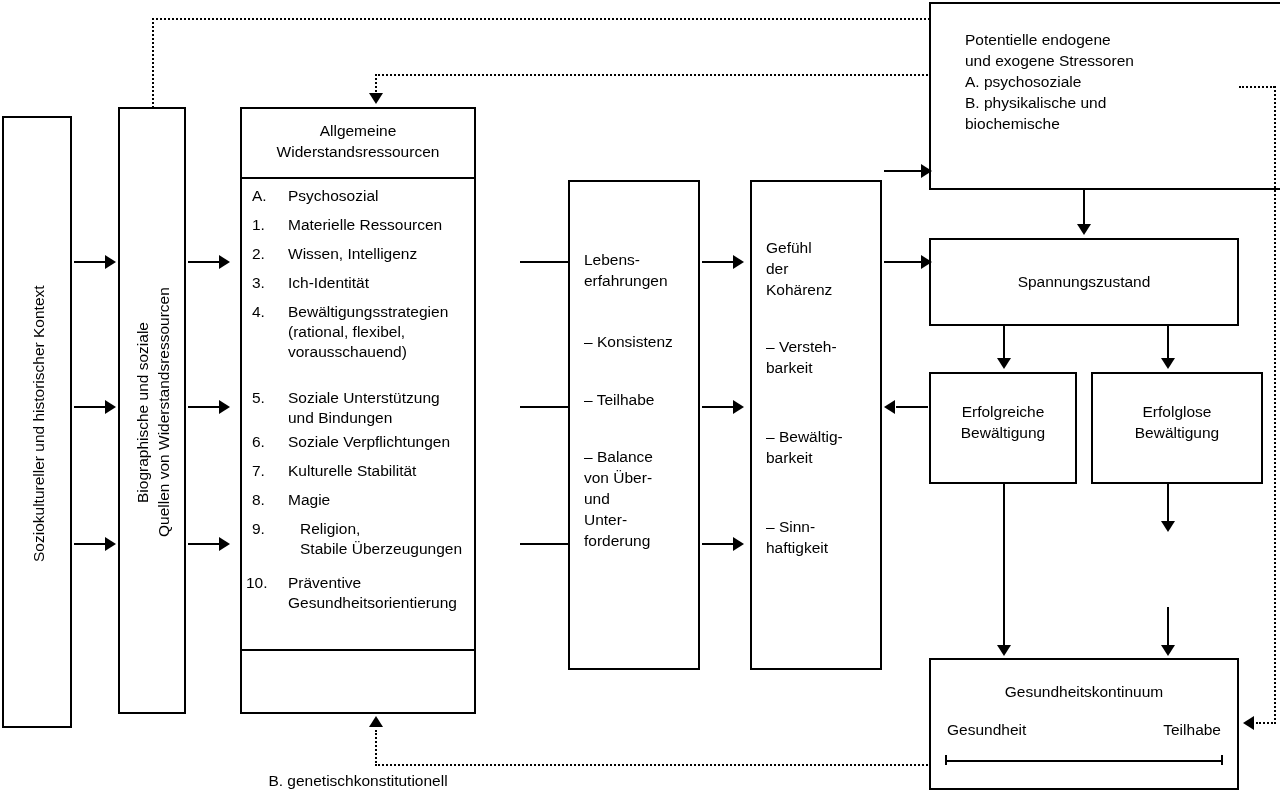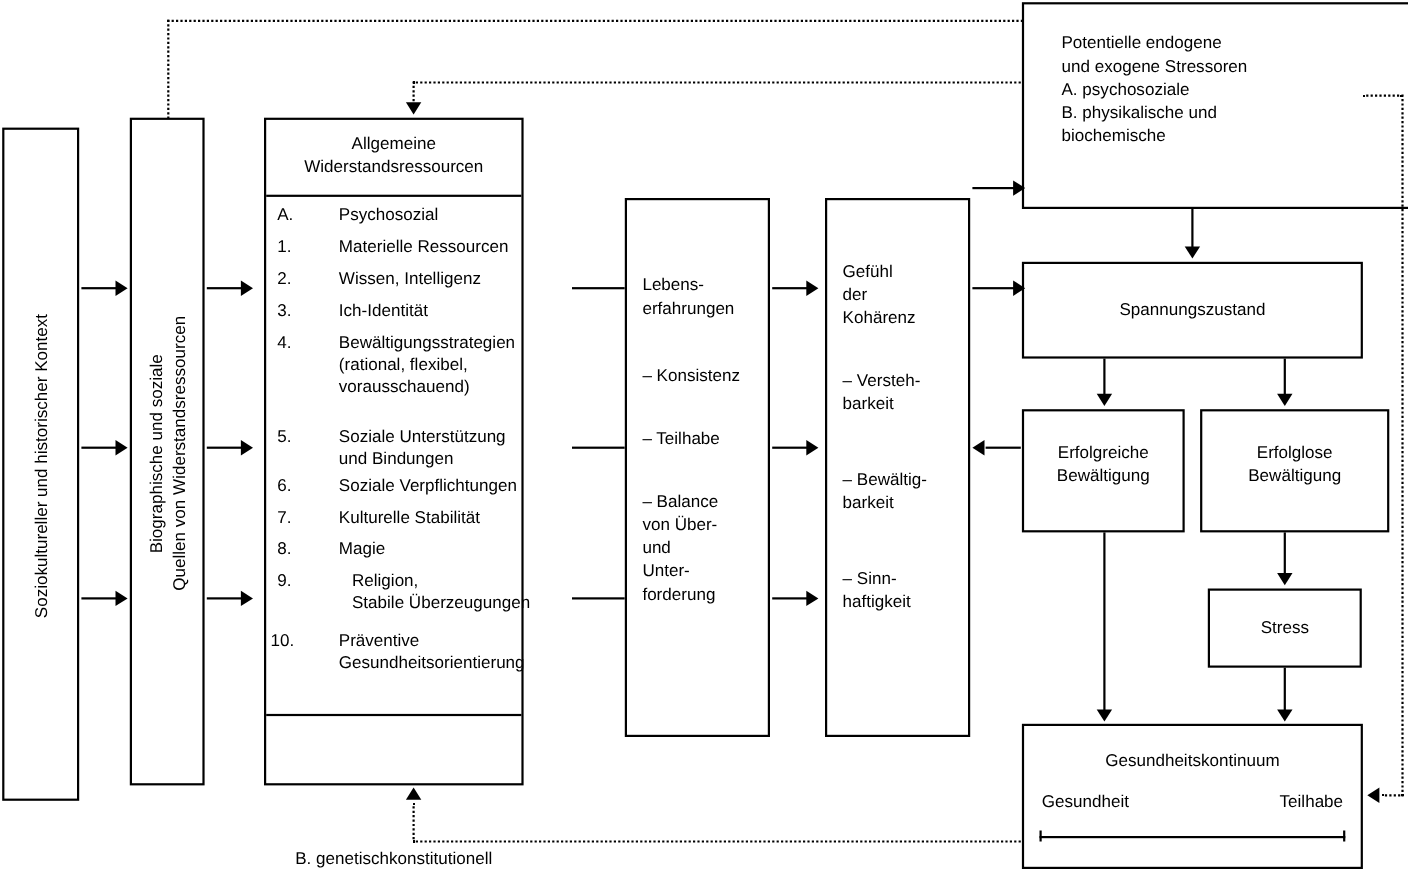--- a/index.html
+++ b/index.html
@@ -74,21 +74,20 @@
     width: 0; height: 0;
     border-left: 7px solid transparent;
     border-right: 7px solid transparent;
     border-top: 11px solid #000;
   }
   .list-row {
     position: absolute;
     font-size: 15.5px;
     line-height: 1.3;
     white-space: pre-line;
-    margin-left: 20px;
   }
   .list-num {
     position: absolute;
     font-size: 15.5px;
     line-height: 1.3;
   }
   .scale-line {
     position: absolute;
     height: 2px;
     background: #000;
@@ -246,23 +245,20 @@
     <div class="ctr" style="top:28px; font-size:15.5px;">Erfolglose
 Bewältigung</div>
   </div>
 
   <div class="line-h" style="left:896px; top:406px; width:32px;"></div>
   <div class="arrow-l" style="left:884px; top:400px;"></div>
 
   <div class="line-v" style="left:1167px; top:484px; height:40px;"></div>
   <div class="arrow-d" style="left:1161px; top:521px;"></div>
 
-  <div class="box" style="left:1098px; top:535px; width:140px; height:72px;">
-    <div class="ctr" style="top:24px; font-size:15.5px;">Stress</div>
-  </div>
 
   <div class="line-v" style="left:1003px; top:484px; height:164px;"></div>
   <div class="arrow-d" style="left:997px; top:645px;"></div>
 
   <div class="line-v" style="left:1167px; top:607px; height:41px;"></div>
   <div class="arrow-d" style="left:1161px; top:645px;"></div>
 
   <div class="box" style="left:929px; top:658px; width:310px; height:132px;">
     <div class="ctr" style="top:22px; font-size:15.5px;">Gesundheitskontinuum</div>
     <div class="lbl" style="left:16px; top:60px;">Gesundheit</div>

